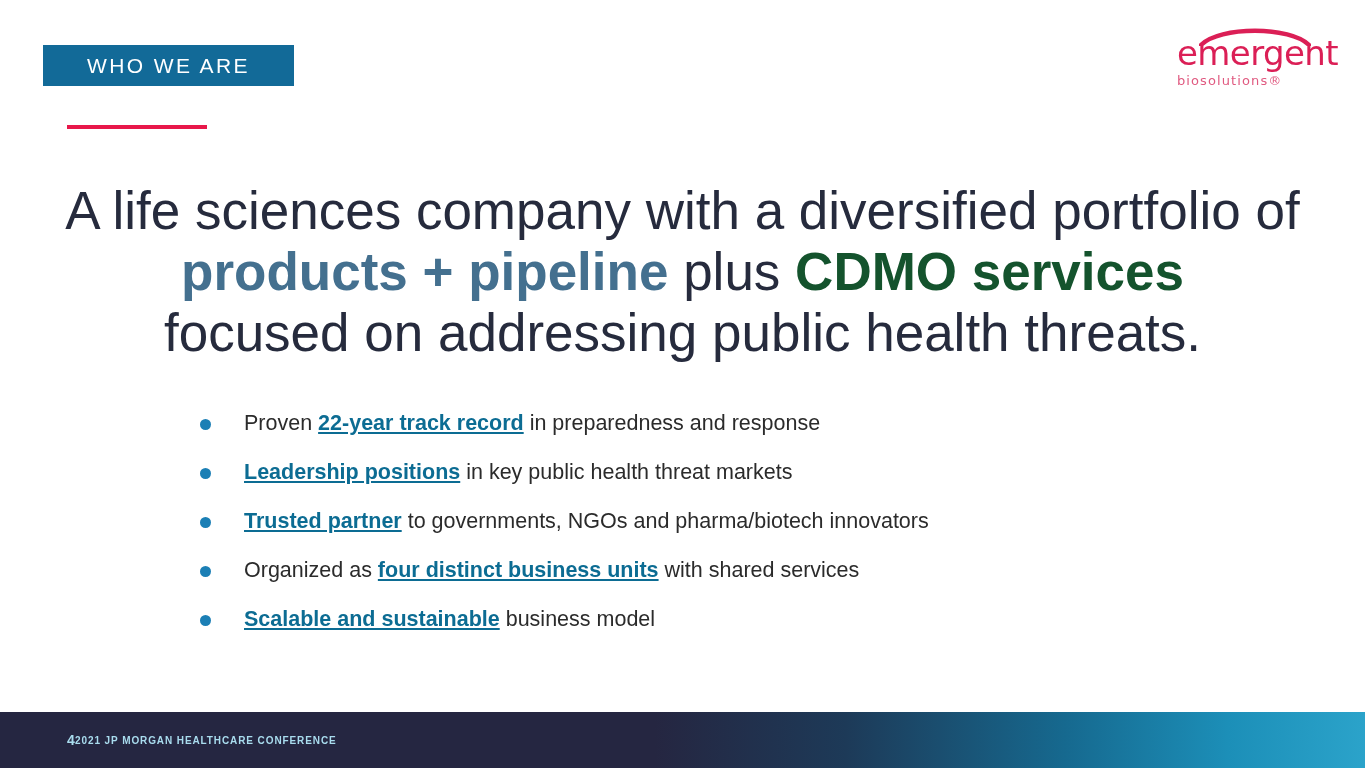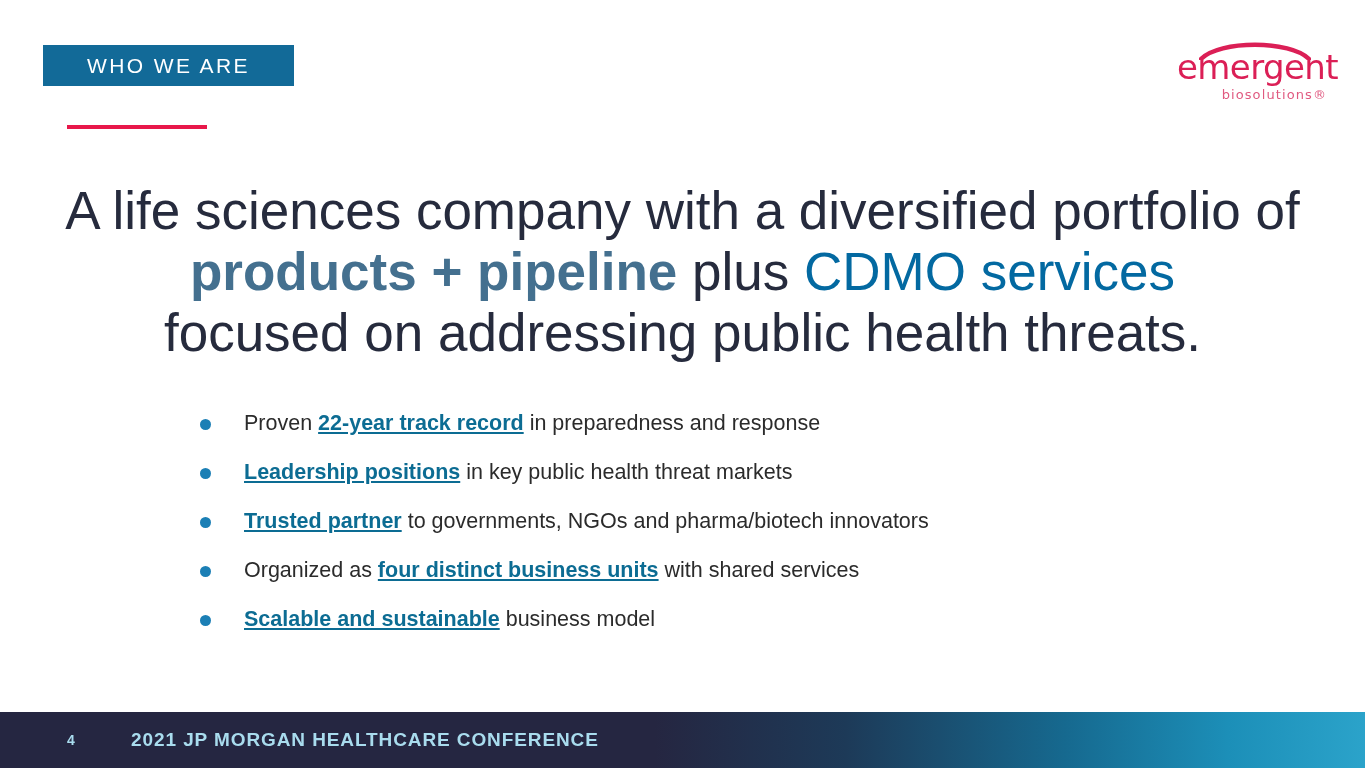--- a/index.html
+++ b/index.html
@@ -48,24 +48,24 @@
     top: 125px;
     width: 140px;
     height: 4px;
     background: #E8174A;
   }
 
   
   .logo {
     position: absolute;
     right: 38px;
-    top: 38px;
+    top: 24px;
     width: 150px;
     height: 68px;
-    text-align: right;
+    text-align: left;
   }
   .logo-arc {
     position: absolute;
     left: 22px;
     top: 0px;
     width: 112px;
     height: 22px;
   }
   .logo-wordmark {
     position: absolute;
@@ -102,22 +102,22 @@
     font-size: 53px;
     line-height: 61px;
     font-weight: 400;
     font-family: "Liberation Sans", sans-serif;
   }
   .headline .hl-products {
     color: #44708F;
     font-weight: bold;
   }
   .headline .hl-cdmo {
-    color: #0369a1;
-    font-weight: normal;
+    color: #14532d;
+    font-weight: bold;
   }
   .headline-line { display: block; }
 
   
   .bullets {
     position: absolute;
     left: 200px;
     top: 408px;
     width: 1050px;
   }
@@ -169,23 +169,22 @@
   }
   .footer-page-number {
     margin-left: 67px;
     color: #A9DCEE;
     font-size: 14px;
     font-weight: bold;
     letter-spacing: 0.3px;
     font-family: "Liberation Sans", sans-serif;
   }
   .footer-title {
-    margin-left: 56px;
     color: #A9DCEE;
-    font-size: 19px;
+    font-size: 10px;
     font-weight: bold;
     letter-spacing: 0.9px;
     font-family: "Liberation Sans", sans-serif;
   }
 </style>
 </head>
 <body>
 
 <div class="slide">
 

